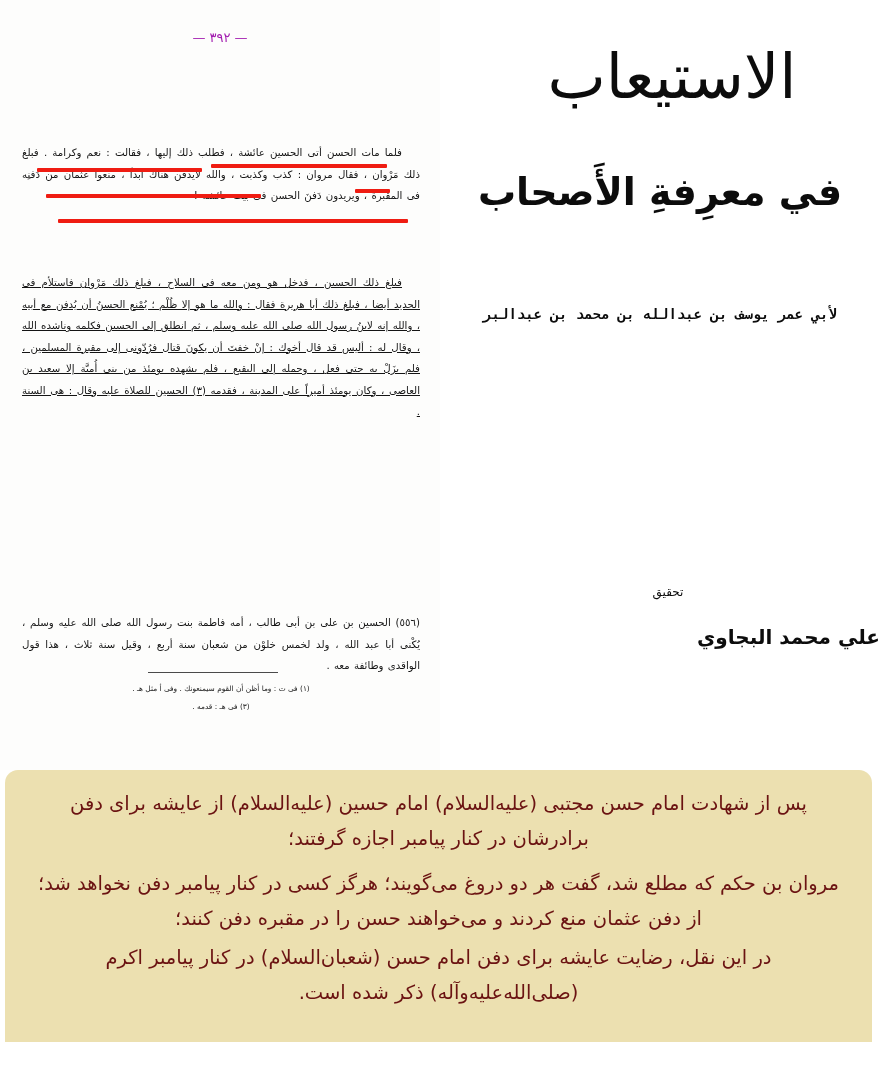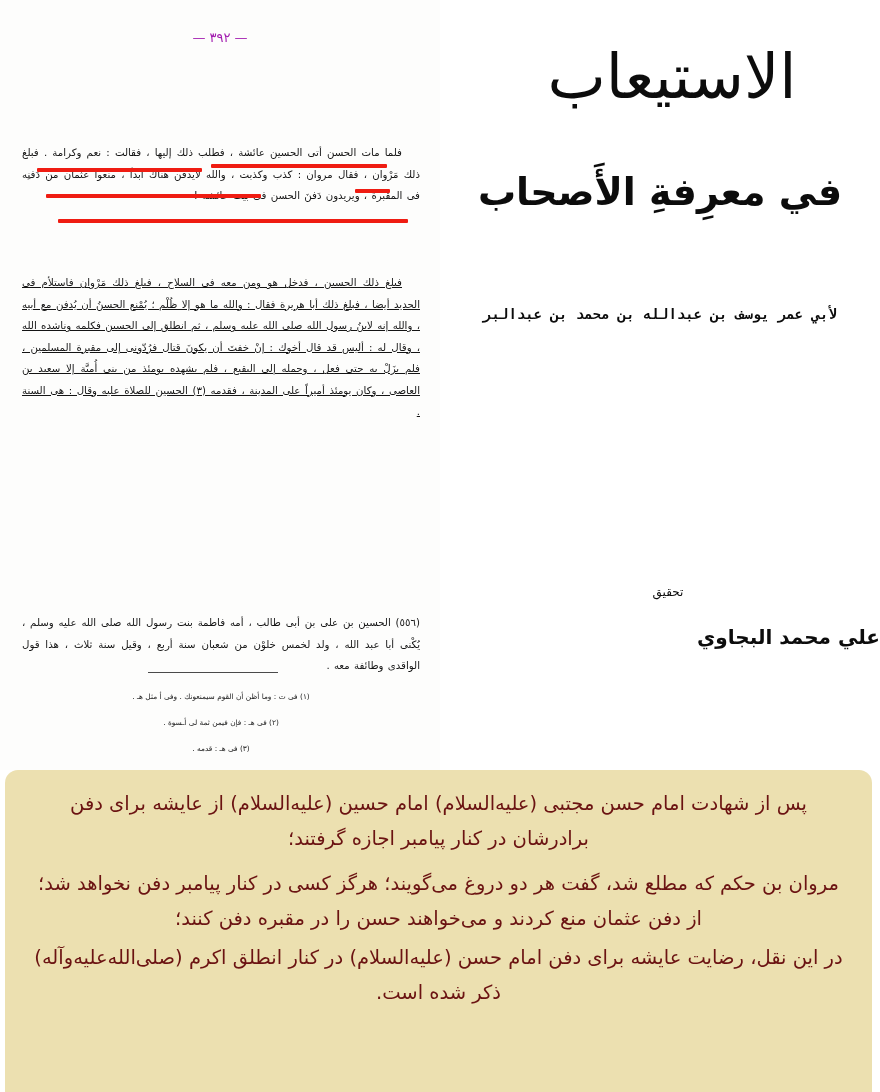--- a/index.html
+++ b/index.html
@@ -96,21 +96,21 @@
     left: 22px;
     top: 678px;
     width: 398px;
     direction: rtl;
     text-align: center;
     color: #1a1a1a;
   }
   .footnote {
     font-size: 7.4px;
     line-height: 14px;
-    margin: 12px;
+    margin: 4px;
     white-space: nowrap;
   }
 
   
   #title-page {
     position: absolute;
     left: 440px; top: 0;
     width: 440px;
     height: 770px;
     background: #ffffff;
@@ -165,21 +165,21 @@
     font-family: "DejaVu Sans", sans-serif;
     text-align: right;
   }
 
   
   #caption-card {
     position: absolute;
     left: 5px;
     top: 770px;
     width: 867px;
-    height: 322px;
+    height: 272px;
     background: #ece0b0;
     border-radius: 13px 13px 0 0;
     direction: rtl;
     box-sizing: border-box;
     padding: 16px 26px 10px 26px;
   }
   .caption-para {
     margin: 0 0 4px 0;
     color: #6b1312;
     font-size: 19.5px;
@@ -215,32 +215,31 @@
 
 
     <div class="body-block" id="p5">
       <p class="para no-indent">(٥٥٦) الحسين بن على بن أبى طالب ، أمه فاطمة بنت رسول الله صلى الله عليه وسلم ، يُكْنى أبا عبد الله ، ولد لخمس خلوْن من شعبان سنة أربع ، وقيل سنة ثلاث ، هذا قول الواقدى وطائفة معه .</p>
     </div>
 
     <div id="fn-rule"></div>
 
     <div id="footnotes">
       <p class="footnote">(١) فى ت : وما أظن أن القوم سيمنعونك . وفى أ مثل هـ .</p>
-      <p class="footnote">(٢) فى هـ : فإن فيمن ثمة لى أـسوة .</p>
       <p class="footnote">(٣) فى هـ : قدمه .</p>
     </div>
   </div>
 
   <div id="title-page">
     <div class="tp-line" id="tp-title-main">الاستيعاب</div>
     <div class="tp-line" id="tp-title-sub">في معرِفةِ الأَصحاب</div>
     <div class="tp-line" id="tp-author">لأبي عمر يوسف بن عبدالله بن محمد بن عبدالبر</div>
     <div class="tp-line" id="tp-tahqiq">تحقيق</div>
     <div class="tp-line" id="tp-editor">علي محمد البجاوي</div>
   </div>
 
 </div>
 
 <div id="caption-card">
   <p class="caption-para first">پس از شهادت امام حسن مجتبی (علیه‌السلام) امام حسین (علیه‌السلام) از عایشه برای دفن برادرشان در کنار پیامبر اجازه گرفتند؛</p>
   <p class="caption-para">مروان بن حکم که مطلع شد، گفت هر دو دروغ می‌گویند؛ هرگز کسی در کنار پیامبر دفن نخواهد شد؛ از دفن عثمان منع کردند و می‌خواهند حسن را در مقبره دفن کنند؛</p>
-  <p class="caption-para">در این نقل، رضایت عایشه برای دفن امام حسن (علیه‌السلام) در کنار  انطلق اکرم (صلی‌الله‌علیه‌وآله) ذکر شده است.</p>
+  <p class="caption-para">در این نقل، رضایت عایشه برای دفن امام حسن (شعبان‌السلام) در کنار  پیامبر اکرم (صلی‌الله‌علیه‌وآله) ذکر شده است.</p>
 </div>
 
 </body></html>

